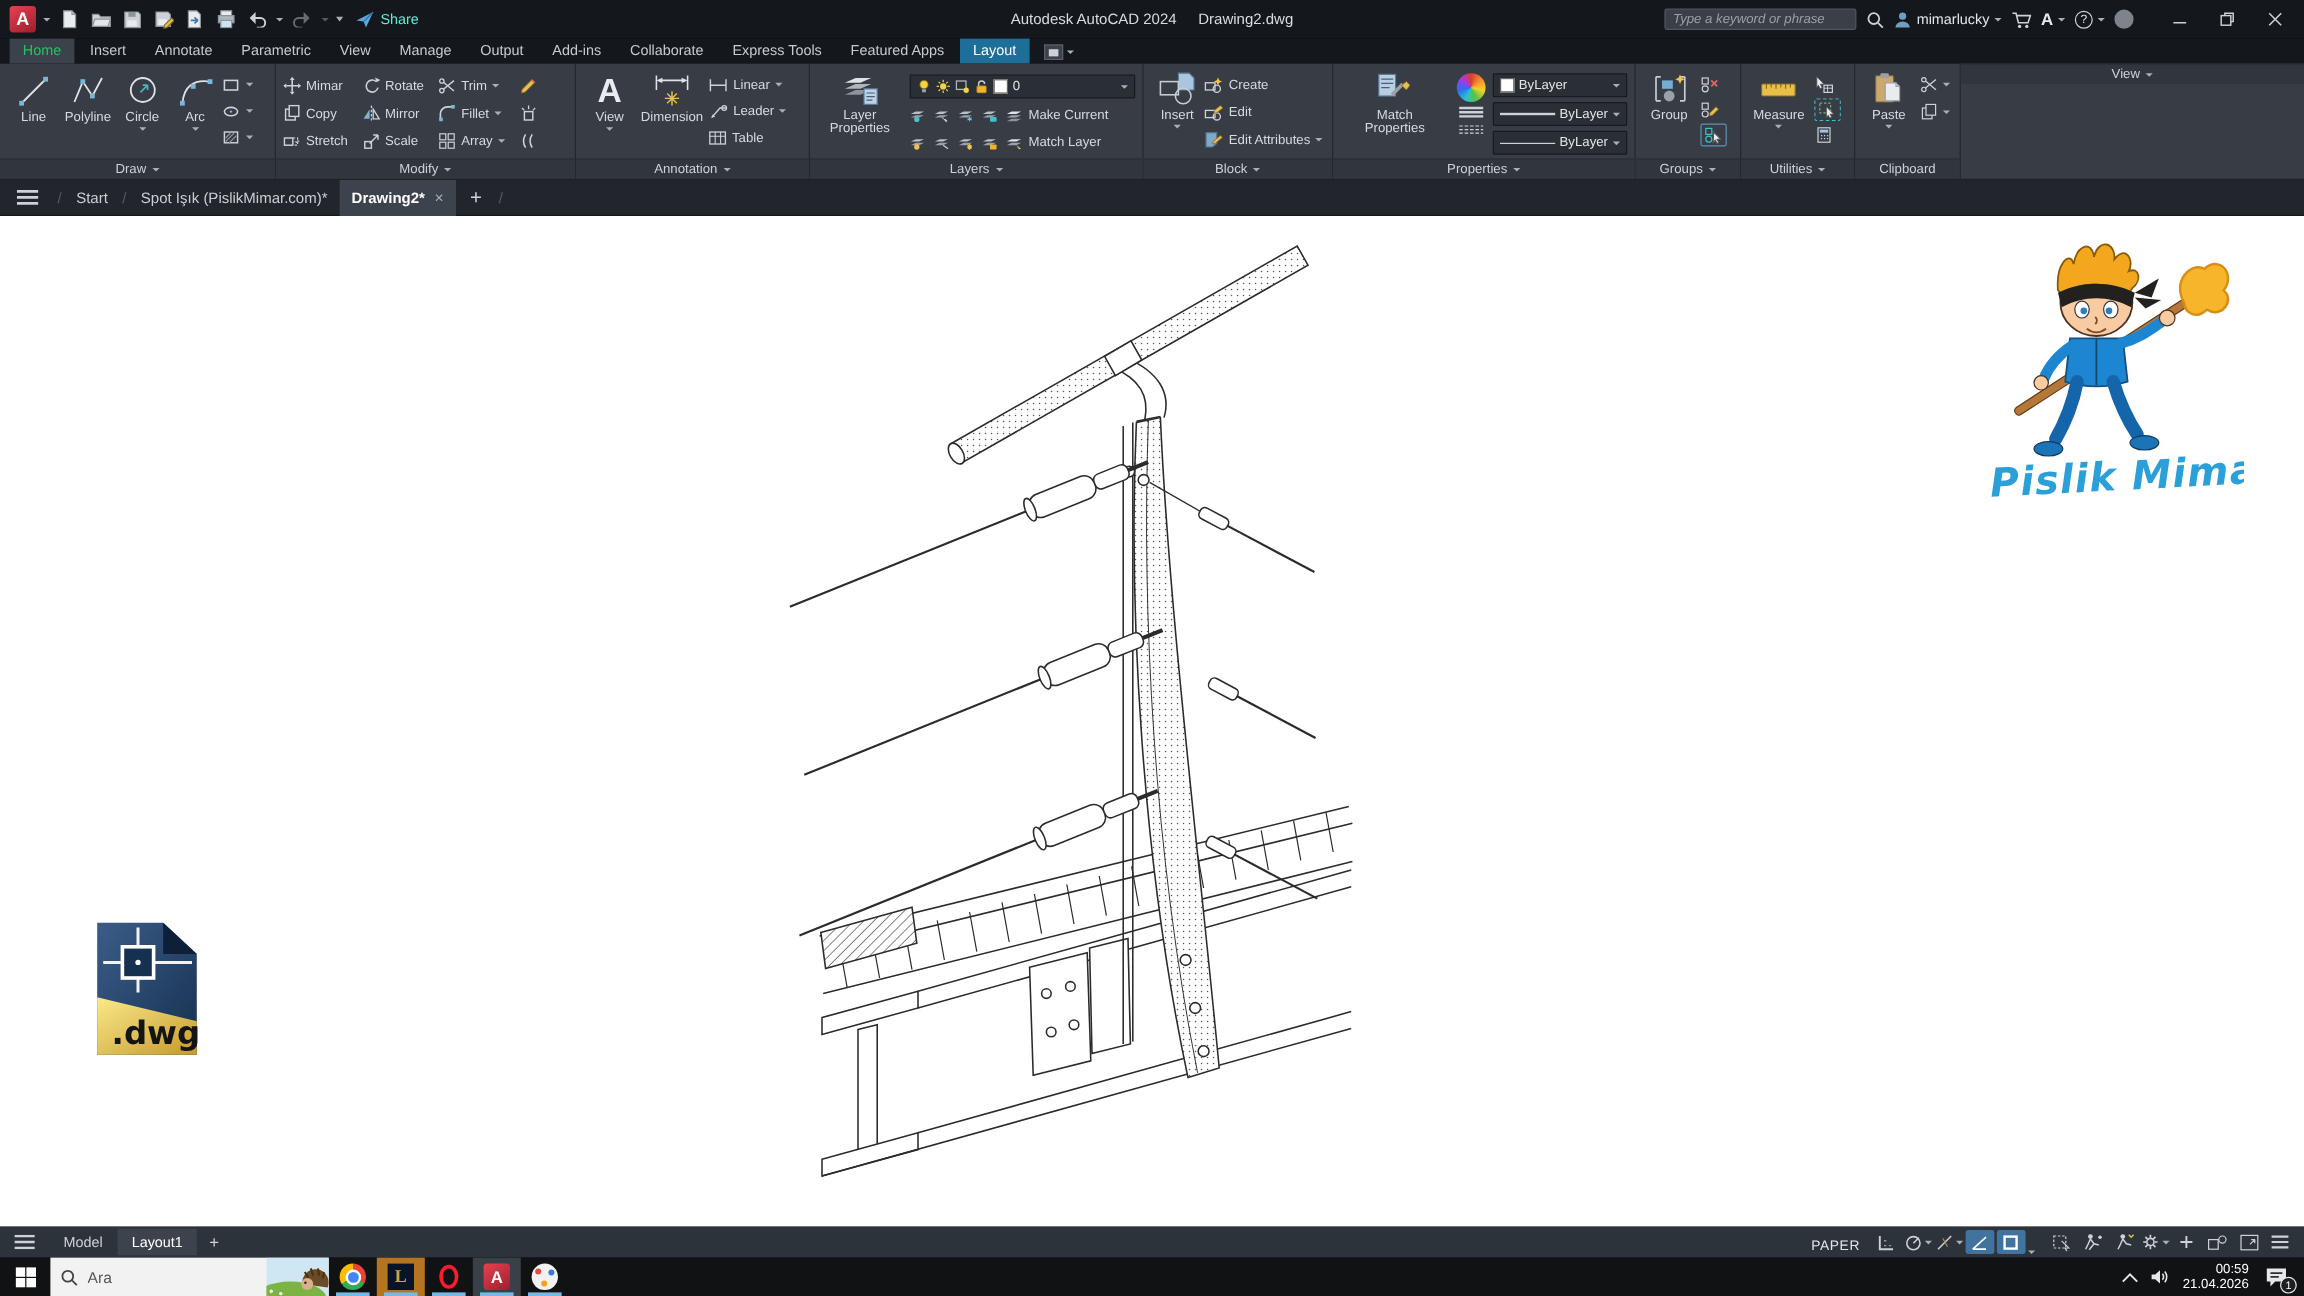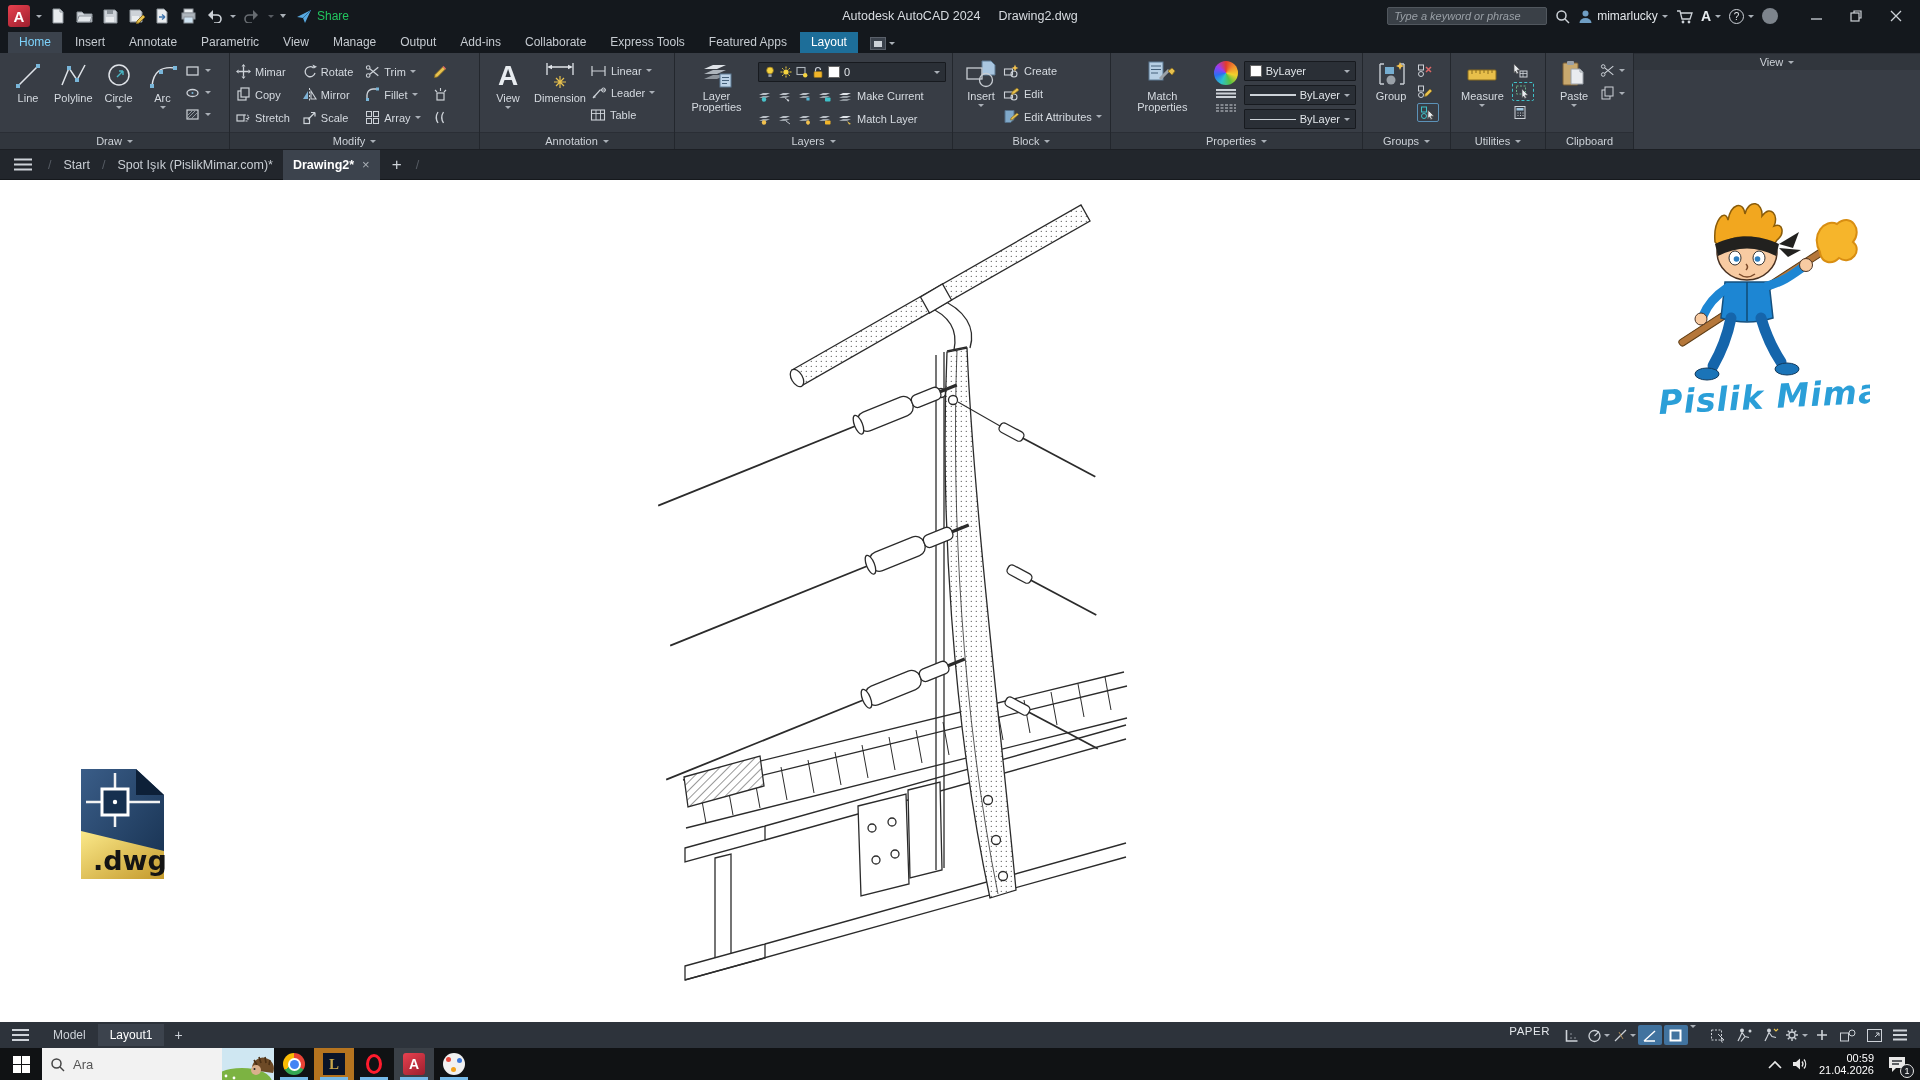--- a/index.html
+++ b/index.html
@@ -8,35 +8,35 @@
   .screen{width:1920px;height:1080px;display:flex;flex-direction:column}
 
   
   .titlebar{height:32px;background:#14181d;display:flex;align-items:center;color:#cdd2d8;position:relative;flex:0 0 32px}
   .qat{display:flex;align-items:center;gap:6px;padding-left:8px}
   .acad-logo{width:22px;height:22px;border-radius:3px;background:linear-gradient(145deg,#e8414f,#9c1f2e);
     color:#fff;font-weight:bold;font-size:15px;display:flex;align-items:center;justify-content:center}
   .qbtn{width:20px;height:20px;display:flex;align-items:center;justify-content:center}
   .caret{width:0;height:0;border-left:3.5px solid transparent;border-right:3.5px solid transparent;border-top:4px solid #aab0b7;display:inline-block}
   .caret.sm{border-left-width:3px;border-right-width:3px;border-top-width:3.5px}
-  .share{display:flex;align-items:center;gap:5px;font-size:12px;color:#22c55e;margin-left:4px}
+  .share{display:flex;align-items:center;gap:5px;font-size:12px;color:#5eead4;margin-left:4px}
   .tb-title{position:absolute;left:0;right:0;text-align:center;font-size:12.5px;color:#d8dce1;pointer-events:none}
   .tb-title b{font-weight:normal;margin-left:18px}
   .tb-right{margin-left:auto;display:flex;align-items:center;gap:8px;padding-right:4px}
   .searchbox{width:160px;height:18px;background:#3a4047;border:1px solid #51575e;border-radius:2px;
     color:#cdd2d8;font-size:11px;font-style:italic;padding:0 6px;outline:none}
   .searchbox::placeholder{color:#9aa0a7;font-style:italic}
   .user{display:flex;align-items:center;gap:4px;font-size:12px;color:#e2e6ea}
   .winbtns{display:flex;margin-left:10px}
   .winbtn{width:40px;height:32px;display:flex;align-items:center;justify-content:center;color:#cdd2d8}
 
   
   .ribbontabs{height:21px;background:#14181d;display:flex;align-items:flex-end;padding-left:8px;gap:2px;flex:0 0 21px}
   .rtab{padding:3px 11px 4px;font-size:12px;color:#c6cbd1;white-space:nowrap}
-  .rtab.active{background:#3b424c;color:#7dd3fc}
+  .rtab.active{background:#3b424c;color:#22c55e}
   .rtab.contextual{background:#1d6e99;color:#fff}
   .rib-collapse{display:flex;align-items:center;gap:3px;margin-left:10px;margin-bottom:3px}
   .rib-collapse .box{width:16px;height:13px;background:#3b424c;border:1px solid #5a606a;display:flex;align-items:center;justify-content:center}
   .rib-collapse .box i{display:block;width:8px;height:6px;background:#cdd2d8}
 
   
   .ribbon{height:97px;background:#383d45;display:flex;flex:0 0 97px;border-bottom:1px solid #1c1f24}
   .panel{display:flex;flex-direction:column;border-right:1px solid #23272d;position:relative}
   .panel-body{height:80px;display:flex;align-items:flex-start;padding:4px 6px 0}
   .panel-label{height:17px;background:#31363d;border-top:1px solid #2a2e35;display:flex;align-items:center;justify-content:center;
@@ -72,21 +72,21 @@
     box-shadow:inset 0 3px 6px rgba(255,255,255,.45), inset 0 -6px 10px rgba(80,0,0,.35), 0 2px 4px rgba(0,0,0,.25);
     display:flex;align-items:center;gap:14px;padding:0 14px 0 26px}
   .dl-btn span{color:#fff;font-size:33px;font-weight:bold;letter-spacing:.5px;font-family:"Liberation Sans",sans-serif}
 
   
   .statusbar{height:26px;background:#2d333b;display:flex;align-items:center;color:#cdd2d8;font-size:12px;flex:0 0 26px}
   .sb-burger{padding:0 12px}
   .sb-tab{padding:4px 12px}
   .sb-tab.active{background:#3c434d;color:#fff}
   .sb-plus{padding:0 10px;font-size:14px}
-  .sb-right{margin-left:auto;display:flex;align-items:flex-start;gap:2px;padding-right:8px}
+  .sb-right{margin-left:auto;display:flex;align-items:flex-end;gap:2px;padding-right:8px}
   .sic{min-width:24px;height:20px;display:inline-flex;align-items:center;justify-content:center;border-radius:2px;gap:1px}
   .sic.on{background:#41739f}
   .paper{font-size:11.5px;letter-spacing:.5px;padding:0 8px;color:#e2e6ea}
 
   
   .taskbar{height:32px;background:#101214;display:flex;align-items:stretch;color:#fff;flex:0 0 32px}
   .tk-start{width:42px;display:flex;align-items:center;justify-content:center}
   .tk-search{width:232px;background:#f2f2f2;display:flex;align-items:center;gap:8px;padding:0 8px;position:relative}
   .tk-search input{border:none;background:transparent;outline:none;font-size:13px;color:#333;width:130px}
   .tk-search input::placeholder{color:#555}

